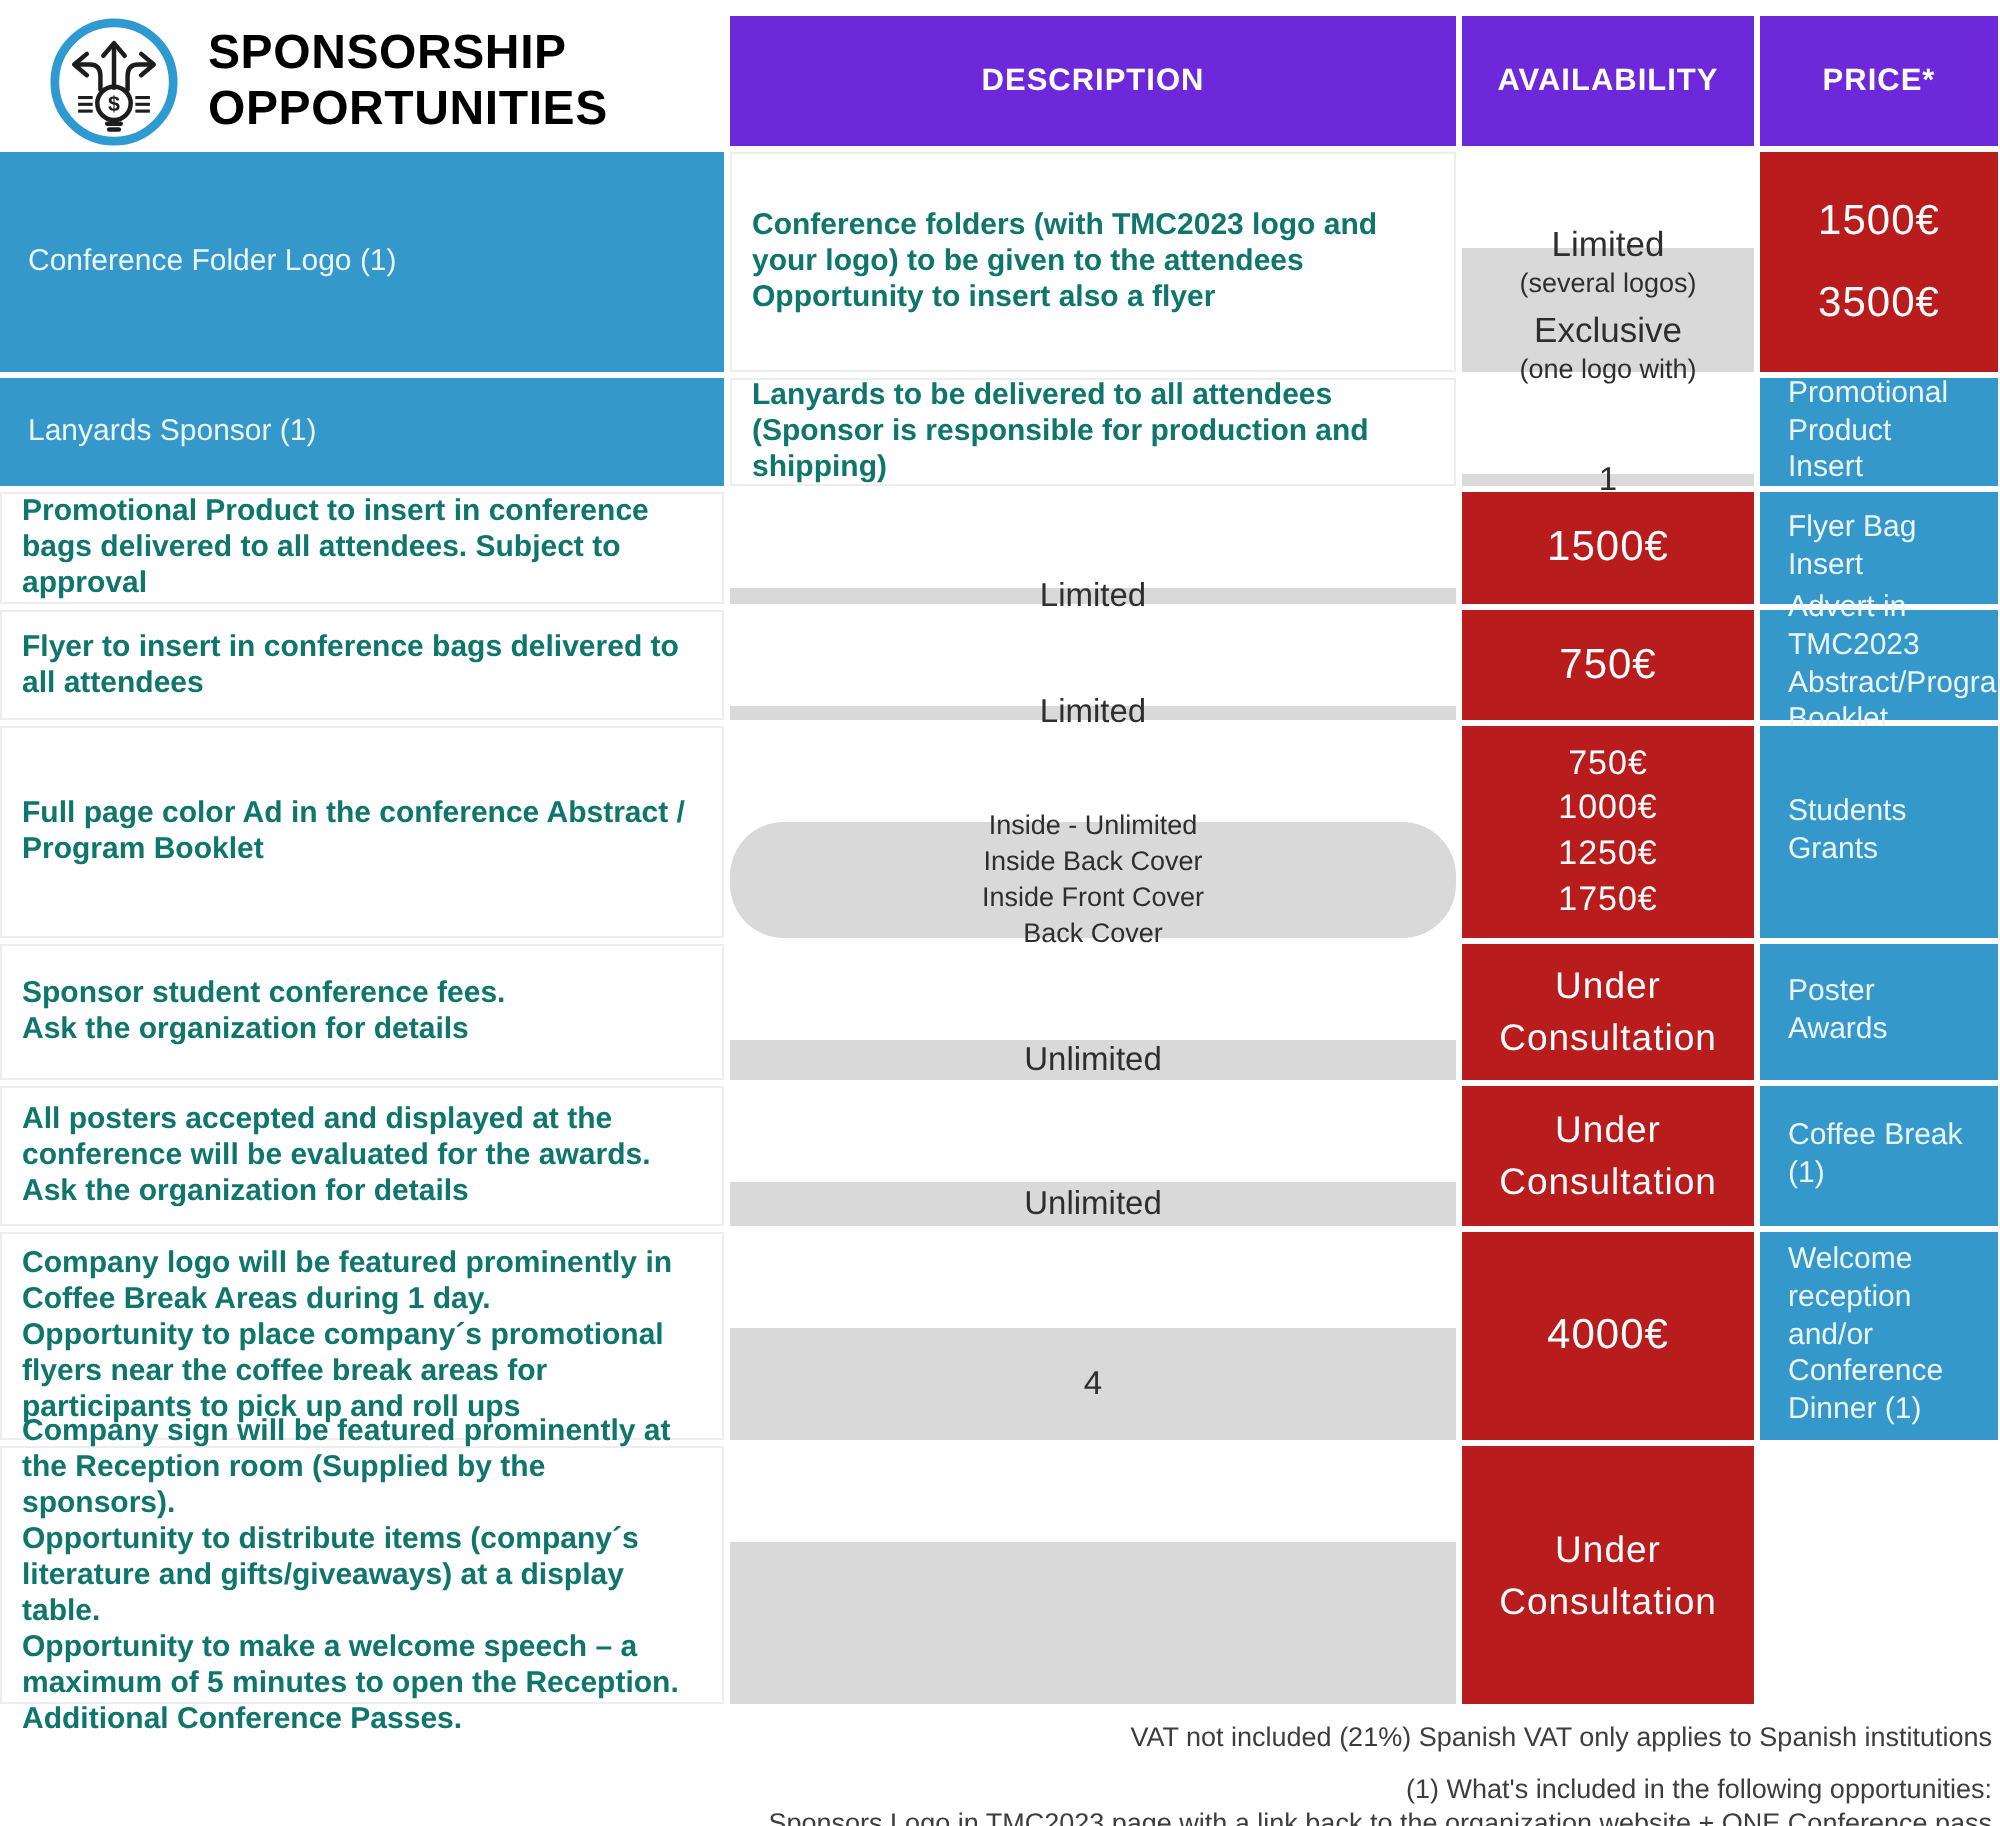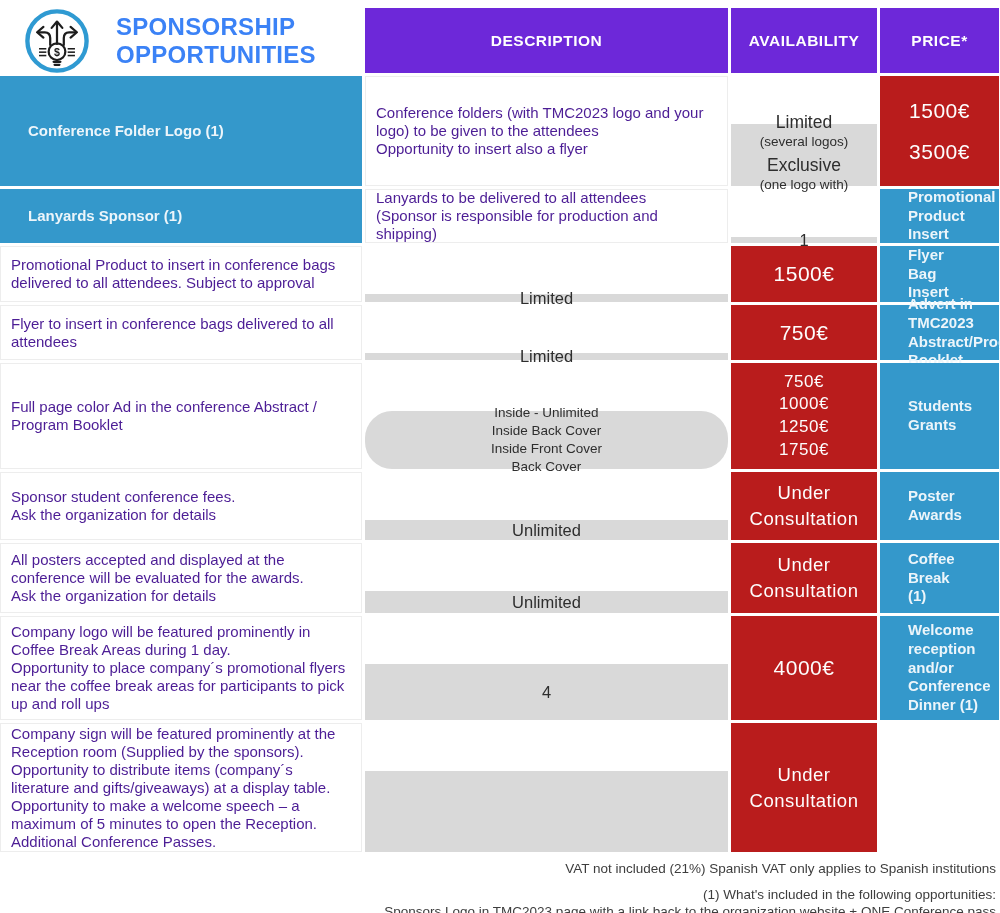--- a/index.html
+++ b/index.html
@@ -9,31 +9,31 @@
   .table-grid {
     display:grid;
     grid-template-columns:362px 363px 146px 119px;
     grid-template-rows:65px 110px 54px 56px 55px 106px 68px 70px 104px 129px;
     gap:3px;
     padding-top:8px;
   }
 
   
   .brand { background:#fff; display:flex; align-items:center; padding-left:24px; }
-  .brand-title { margin-left:26px; font-size:24px; font-weight:bold; color:#3b82f6;
+  .brand-title { margin-left:14px; font-size:24px; font-weight:bold; color:#000000;
                  line-height:1.16; letter-spacing:0.3px; }
   .hdr { background:#6d28d9; color:#fefefe; display:flex; align-items:center;
          justify-content:center; font-size:15.5px; font-weight:bold; letter-spacing:0.5px;text-align:center; }
 
   
   .name { background:#3498cb; color:#ecf5fa; font-size:15px; display:flex;
-          align-items:center; padding:0 28px; line-height:1.25;font-weight:bold; }
-  .desc { background:#fff; border:1px solid #ededed; color:#4c1d95; font-size:15px;
+          align-items:center; padding:0 14px; line-height:1.25; }
+  .desc { background:#fff; border:1px solid #ededed; color:#0f766e; font-size:15px;
           line-height:1.2; display:flex; flex-direction:column; justify-content:center;
-          padding:4px 10px; }
+          padding:4px 10px;font-weight:bold; }
   .pre { white-space:pre-line; }
   .avail { background:#d9d9d9; color:#2e2e2e; font-size:16.5px; display:flex;
            flex-direction:column; align-items:center; justify-content:center;
            text-align:center; line-height:1.25;margin-top:48px; }
   .avail .av-main { font-size:17.5px; }
   .avail .av-sub  { font-size:13.5px; margin-bottom:4px; }
   .avail-small { font-size:13.5px; line-height:1.35;border-radius:27px; }
   .price { background:#b91c1c; color:#fdfdfd; font-size:21px; letter-spacing:0.5px;
            display:flex; flex-direction:column; align-items:center; justify-content:center;
            text-align:center; }

